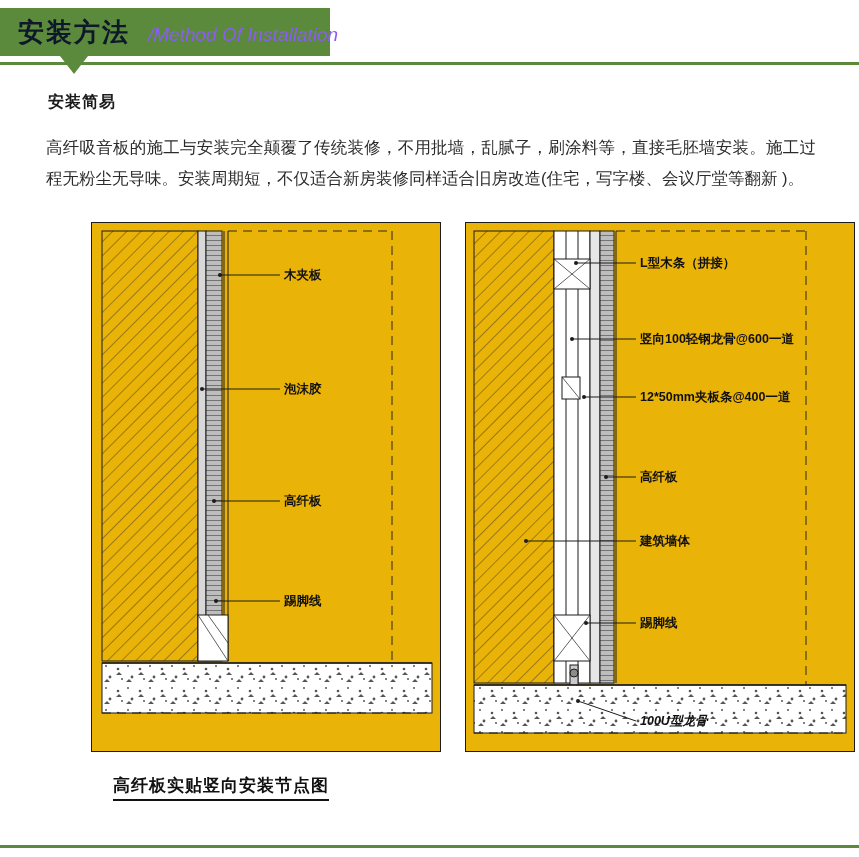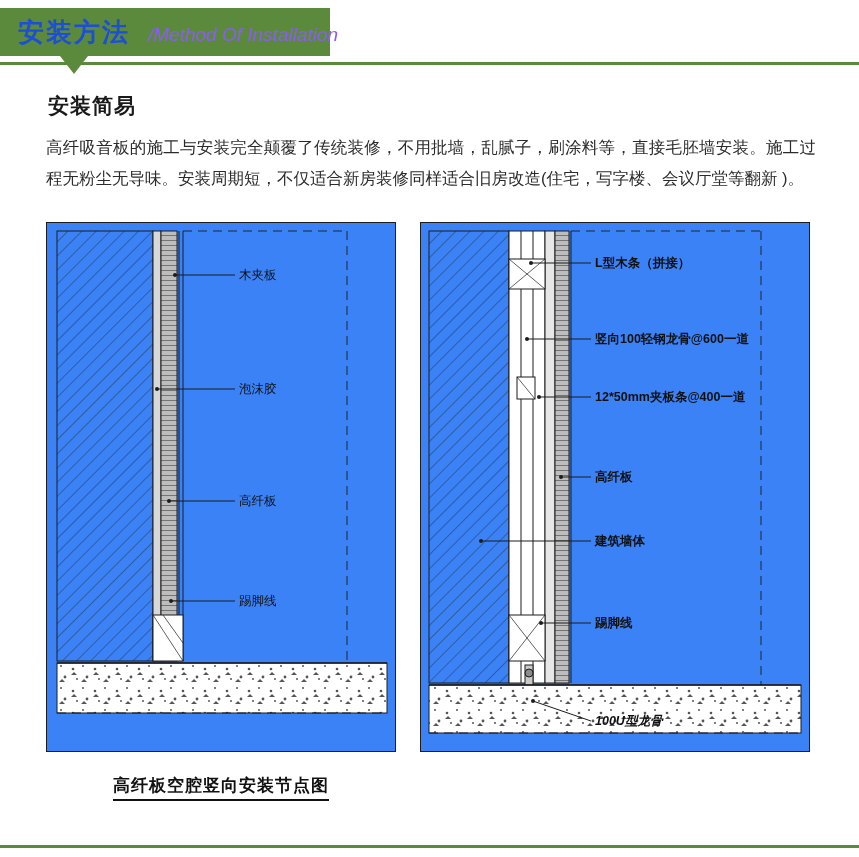--- a/index.html
+++ b/index.html
@@ -38,21 +38,21 @@
     border-left: 14px solid transparent;
     border-right: 14px solid transparent;
     border-top: 18px solid #5b8a3c;
   }
   .header-title-cn {
     position: absolute;
     left: 18px;
     top: 16px;
     font-size: 26px;
     font-weight: bold;
-    color: #1d4ed8;
+    color: #0f172a;
     letter-spacing: 2px;
     line-height: 32px;
   }
   .header-title-en {
     position: absolute;
     left: 148px;
     top: 22px;
     font-size: 19px;
     font-style: italic;
     color: #8b5cf6;
@@ -79,21 +79,21 @@
   .phone .tel-icon {
     font-size: 25px;
     margin-right: 6px;
   }
 
   
   .section-title {
     position: absolute;
     left: 48px;
     top: 92px;
-    font-size: 21px;
+    font-size: 16px;
     font-weight: bold;
     color: #1a1a1a;
     letter-spacing: 1px;
   }
   .intro {
     position: absolute;
     left: 46px;
     top: 132px;
     width: 770px;
     font-size: 16.5px;
@@ -112,22 +112,23 @@
   .figure {
     position: absolute;
     top: 0;
   }
   .figure.left  { left: 46px;  width: 350px; }
   .figure.right { left: 420px; width: 390px; }
 
   .drawing {
     position: relative;
     border: 1px solid #1c1c1c;
-    background: #3b82f6;
+    background: #eab308;
     overflow: hidden;
+    margin-left: 45px;
   }
   .figure.left .drawing  { width: 348px; height: 528px; }
   .figure.right .drawing { width: 388px; height: 528px; }
 
   .caption {
     margin-top: 22px;
     text-align: center;
     font-size: 17px;
     font-weight: bold;
     letter-spacing: 1px;
@@ -138,20 +139,21 @@
     padding-bottom: 4px;
   }
 
   
   .lbl {
     position: absolute;
     font-size: 12.5px;
     color: #111;
     white-space: nowrap;
     font-family: "Liberation Sans", sans-serif;
+    font-weight: bold;
   }
   .lbl.bold { font-weight: bold; }
 
   
   .bottom-rule {
     position: absolute;
     left: 0;
     top: 845px;
     width: 859px;
     height: 3px;
@@ -224,21 +226,21 @@
         <circle cx="122" cy="278" r="2" fill="#1c1c1c"></circle>
         <line x1="124" y1="378" x2="188" y2="378" stroke="#1c1c1c" stroke-width="1"></line>
         <circle cx="124" cy="378" r="2" fill="#1c1c1c"></circle>
       </svg>
 
       <div class="lbl" style="left:192px; top:44px;">木夹板</div>
       <div class="lbl" style="left:192px; top:158px;">泡沫胶</div>
       <div class="lbl" style="left:192px; top:270px;">高纤板</div>
       <div class="lbl" style="left:192px; top:370px;">踢脚线</div>
     </div>
-    <div class="caption"><span>高纤板空腔竖向安装节点图</span></div>
+    <div class="caption"><span>高纤板实贴竖向安装节点图</span></div>
   </div>
 
   <div class="figure right">
     <div class="drawing">
       <svg width="388" height="528" viewBox="0 0 388 528" xmlns="http://www.w3.org/2000/svg">
         <defs>
           <pattern id="hatch45b" width="10" height="10" patternTransform="rotate(45)" patternUnits="userSpaceOnUse">
             <line x1="0" y1="0" x2="0" y2="10" stroke="#222" stroke-width="0.8"></line>
           </pattern>
           <pattern id="fiberPatB" width="6" height="5" patternUnits="userSpaceOnUse">

